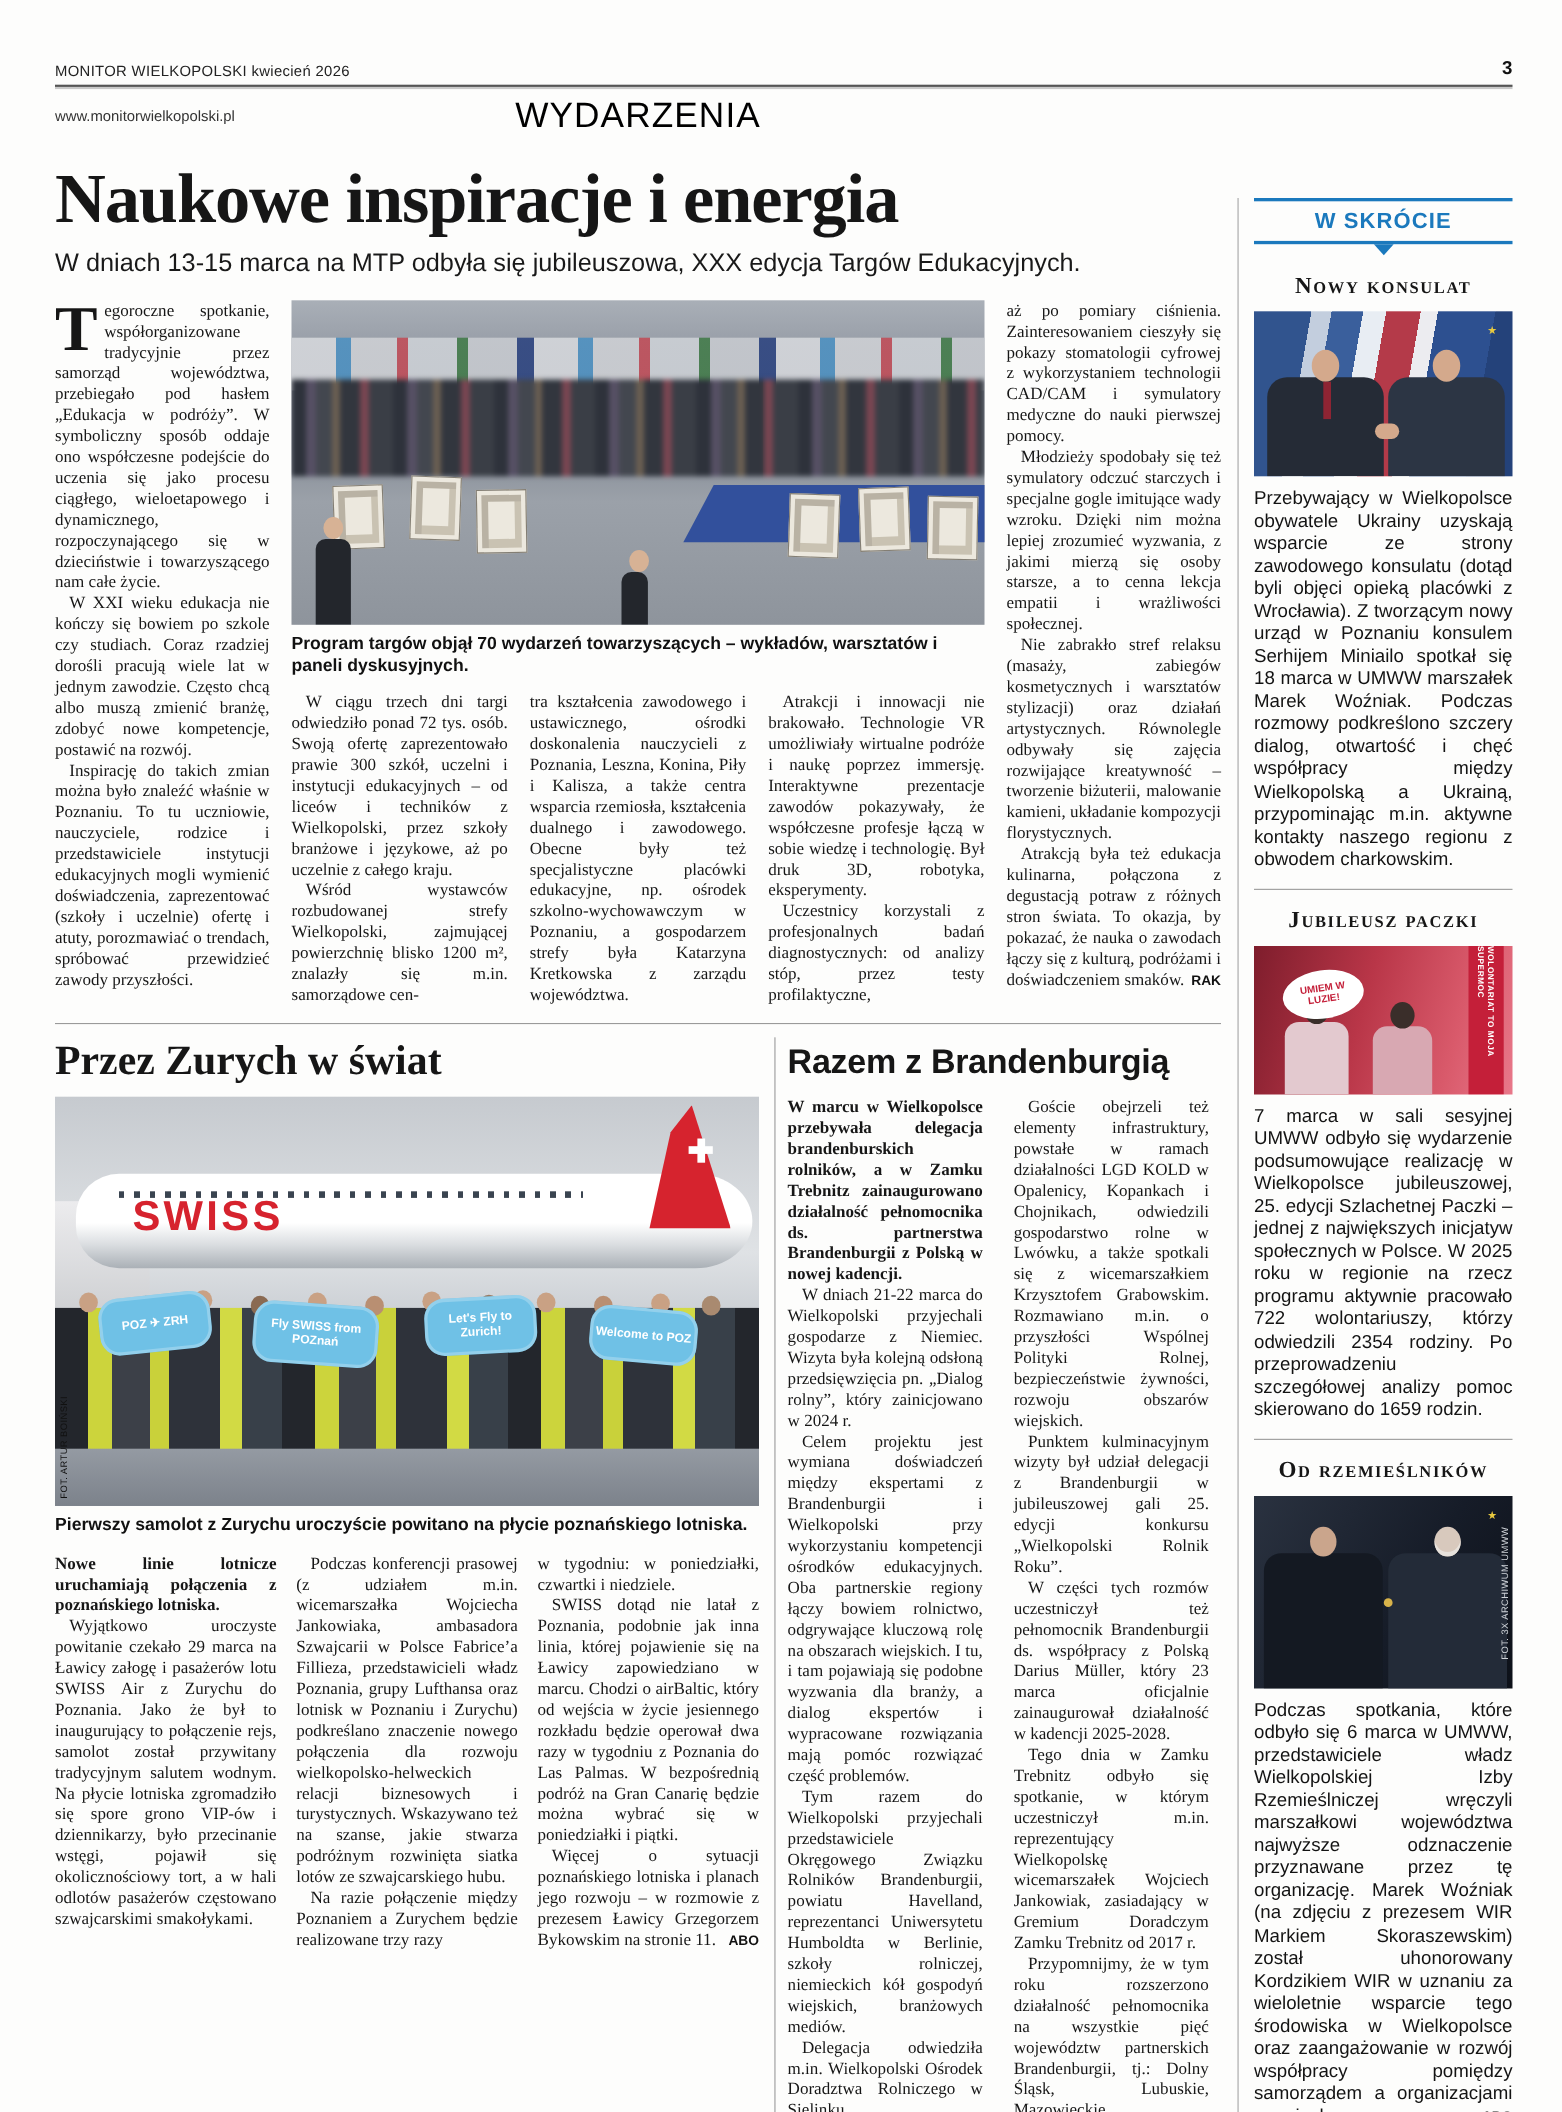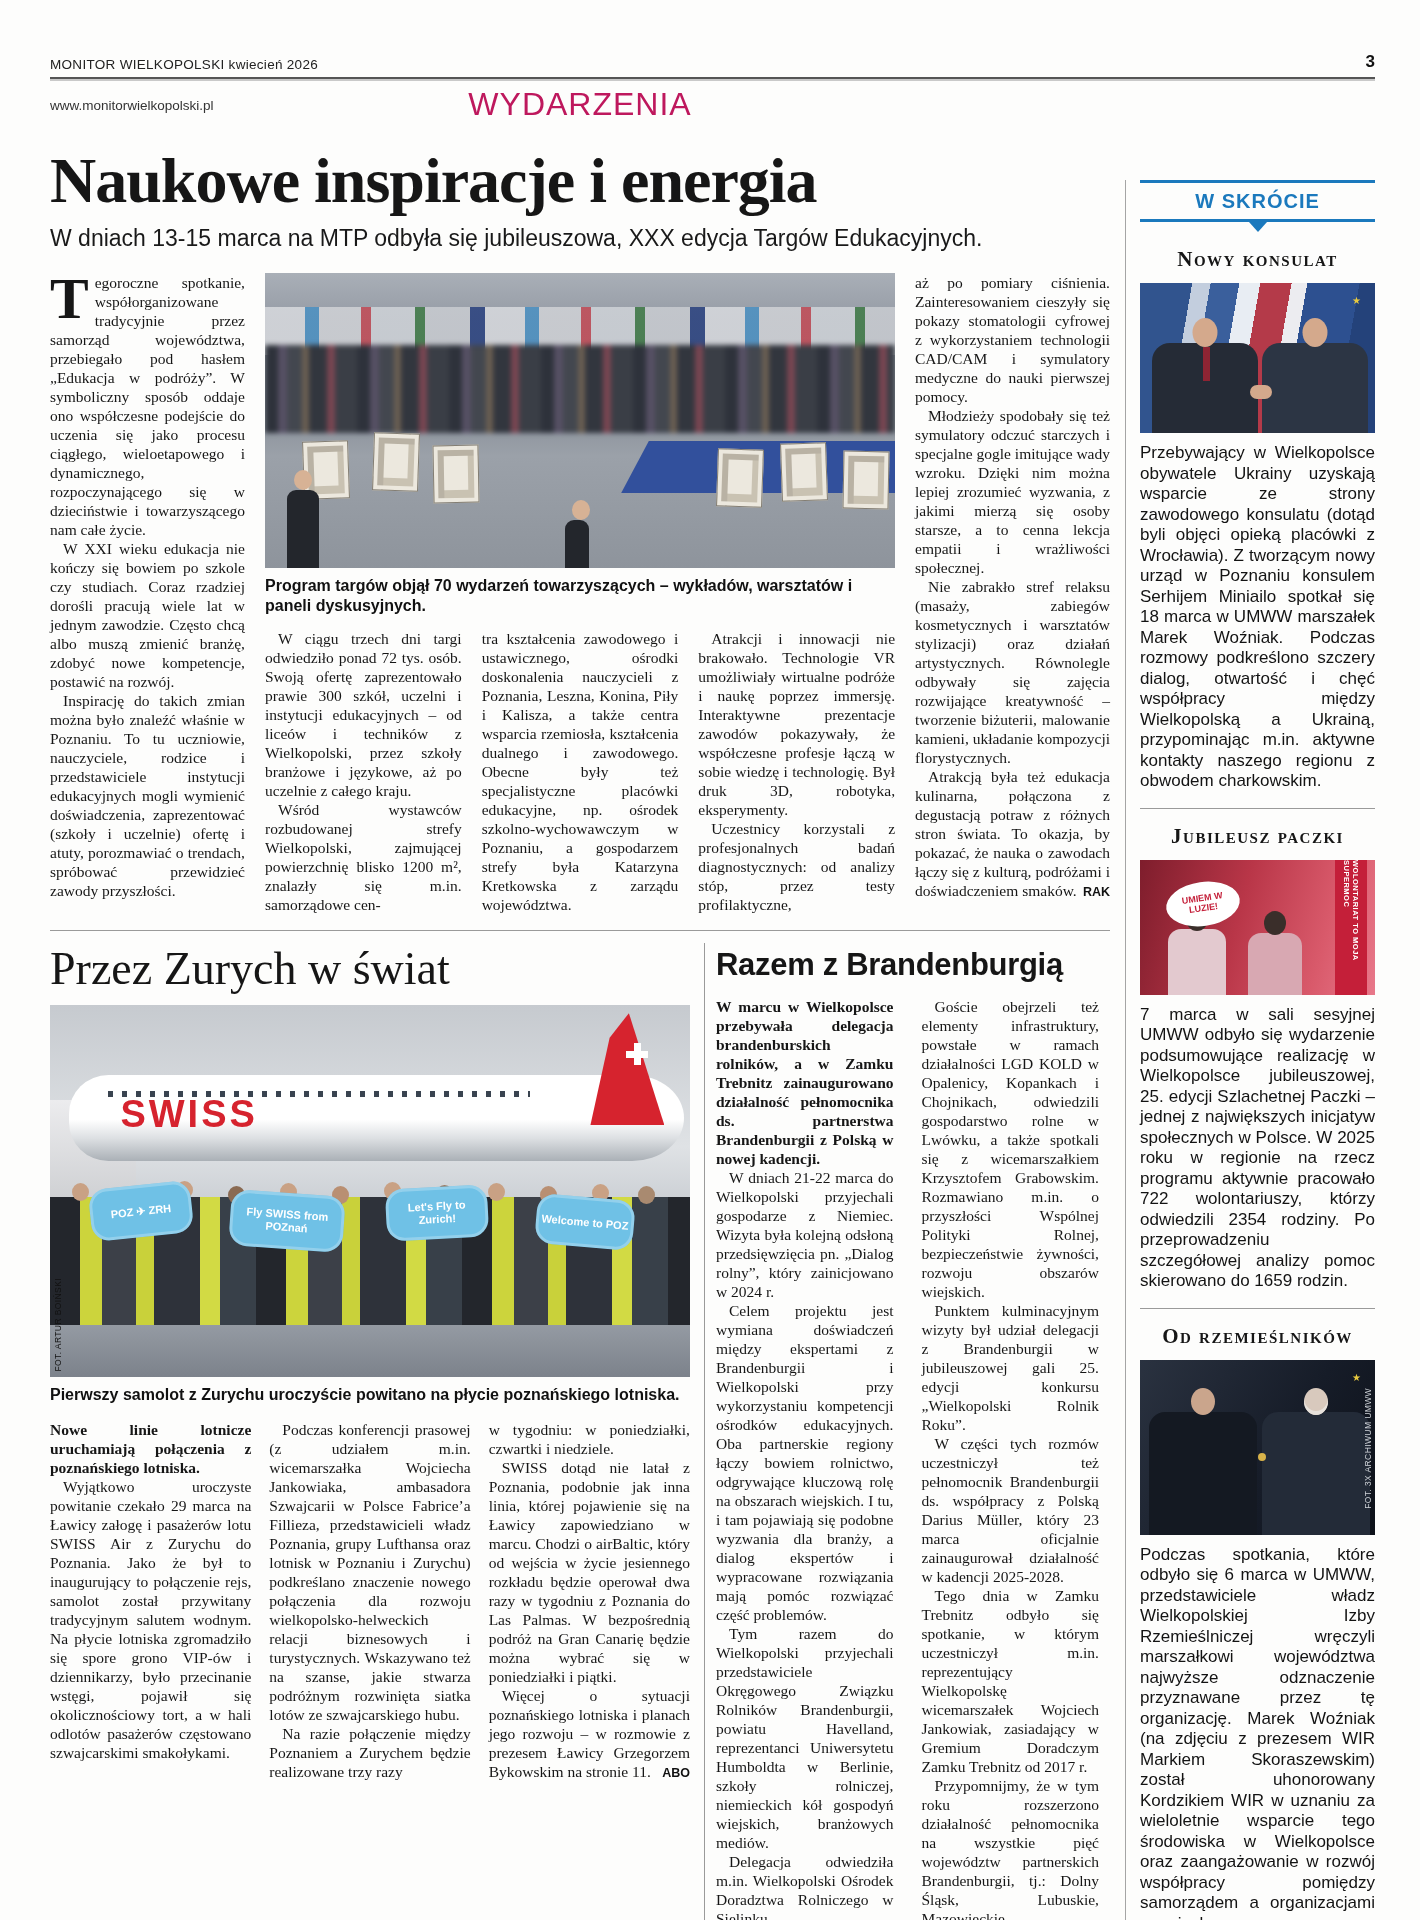--- a/index.html
+++ b/index.html
@@ -6,21 +6,21 @@
   .page{width:1420px;height:1920px;margin:0 auto;background:#fdfdfc;position:relative;
         box-sizing:border-box;padding:52px 45px 0 50px;font-family:"Liberation Serif",serif;color:#161616;overflow:hidden;}
   
   .hdr-top{display:flex;justify-content:space-between;align-items:flex-end;padding-bottom:5px;}
   .masthead{font:13.5px "Liberation Sans",sans-serif;letter-spacing:.3px;color:#222;}
   .pagenum{font:700 17px "Liberation Sans",sans-serif;color:#111;}
   .hrule{height:2px;background:#555;box-shadow:0 2px 0 #c9c9c9;}
   .hdr-bot{position:relative;height:46px;margin-top:7px;}
   .website{font:13.5px "Liberation Sans",sans-serif;color:#333;position:absolute;left:0;top:12px;}
   .section-title{position:absolute;left:0;width:1060px;text-align:center;top:0;
-      font:32px "Liberation Sans",sans-serif;letter-spacing:1px;color:#be185d;}
+      font:32px "Liberation Sans",sans-serif;letter-spacing:1px;color:#000000;}
   
   .content{display:flex;margin-top:8px;}
   .main{width:1060px;}
   .sidebar{width:250px;margin-left:15px;padding-left:14px;border-left:1px solid #a5a5a5;margin-top:40px;}
   
   .bt p{margin:0;text-align:justify;font-size:15.5px;line-height:19px;}
   .bt p.ind{text-indent:13px;}
   .lead{font-weight:700;}
   .sig-row{text-align:right;margin-top:-18px;position:relative;}
   .sig{font:700 12.5px "Liberation Sans",sans-serif;color:#111;text-align:right;}
@@ -44,21 +44,21 @@
   .easel{position:absolute;width:44px;height:56px;background:#ece8de;border:1px solid #837e74;
      box-shadow:inset 0 0 0 4px #ece8de, inset 10px 10px 0 #b9b2a4, inset -10px -12px 0 #c9c2b2;}
   .p1-fig{position:absolute;bottom:0;width:32px;height:78px;background:#23262c;border-radius:9px 9px 0 0;}
   .p1-fig::before{content:"";position:absolute;top:-20px;left:7px;width:18px;height:20px;border-radius:50%;background:#d7b295;}
   
   .mainrule{border:none;border-top:1px solid #9a9a9a;margin:16px 0 12px;}
   
   .bottomrow{display:flex;}
   .article2{width:640px;flex:none;}
   .article3{width:395px;box-sizing:border-box;margin-left:14px;padding-left:11px;border-left:1px solid #9a9a9a;}
-  .h2{font-size:46px;line-height:1.05;font-weight:400;margin:2px 0 12px;}
+  .h2{font-size:38px;line-height:1.05;font-weight:700;margin:2px 0 12px;}
   .h3{font:700 31px "Liberation Sans",sans-serif;margin:4px 0 14px;white-space:nowrap;letter-spacing:-.3px;}
   .photo2{height:372px;background:linear-gradient(#c6cacf 0%,#dfe2e5 38%,#b8bdc4 68%,#868c95 100%);}
   .fuse{position:absolute;left:3%;top:70px;width:96%;height:86px;border-radius:44px 58px 58px 44px/43px 48px 48px 43px;
         background:linear-gradient(#ffffff 52%,#dcdfe2 74%,#aab0b6);}
   .windows{position:absolute;left:9%;top:86px;width:66%;height:6px;
         background:repeating-linear-gradient(90deg,#3a4450 0 5px,rgba(0,0,0,0) 5px 14px);}
   .tail{position:absolute;right:4%;top:8px;width:74px;height:112px;background:#d6232e;
         clip-path:polygon(52% 0,100% 100%,0 100%,26% 22%);}
   .tailcross{position:absolute;right:6.5%;top:38px;width:22px;height:22px;
         background:linear-gradient(#fff,#fff) center/22px 7px no-repeat,linear-gradient(#fff,#fff) center/7px 22px no-repeat;}

